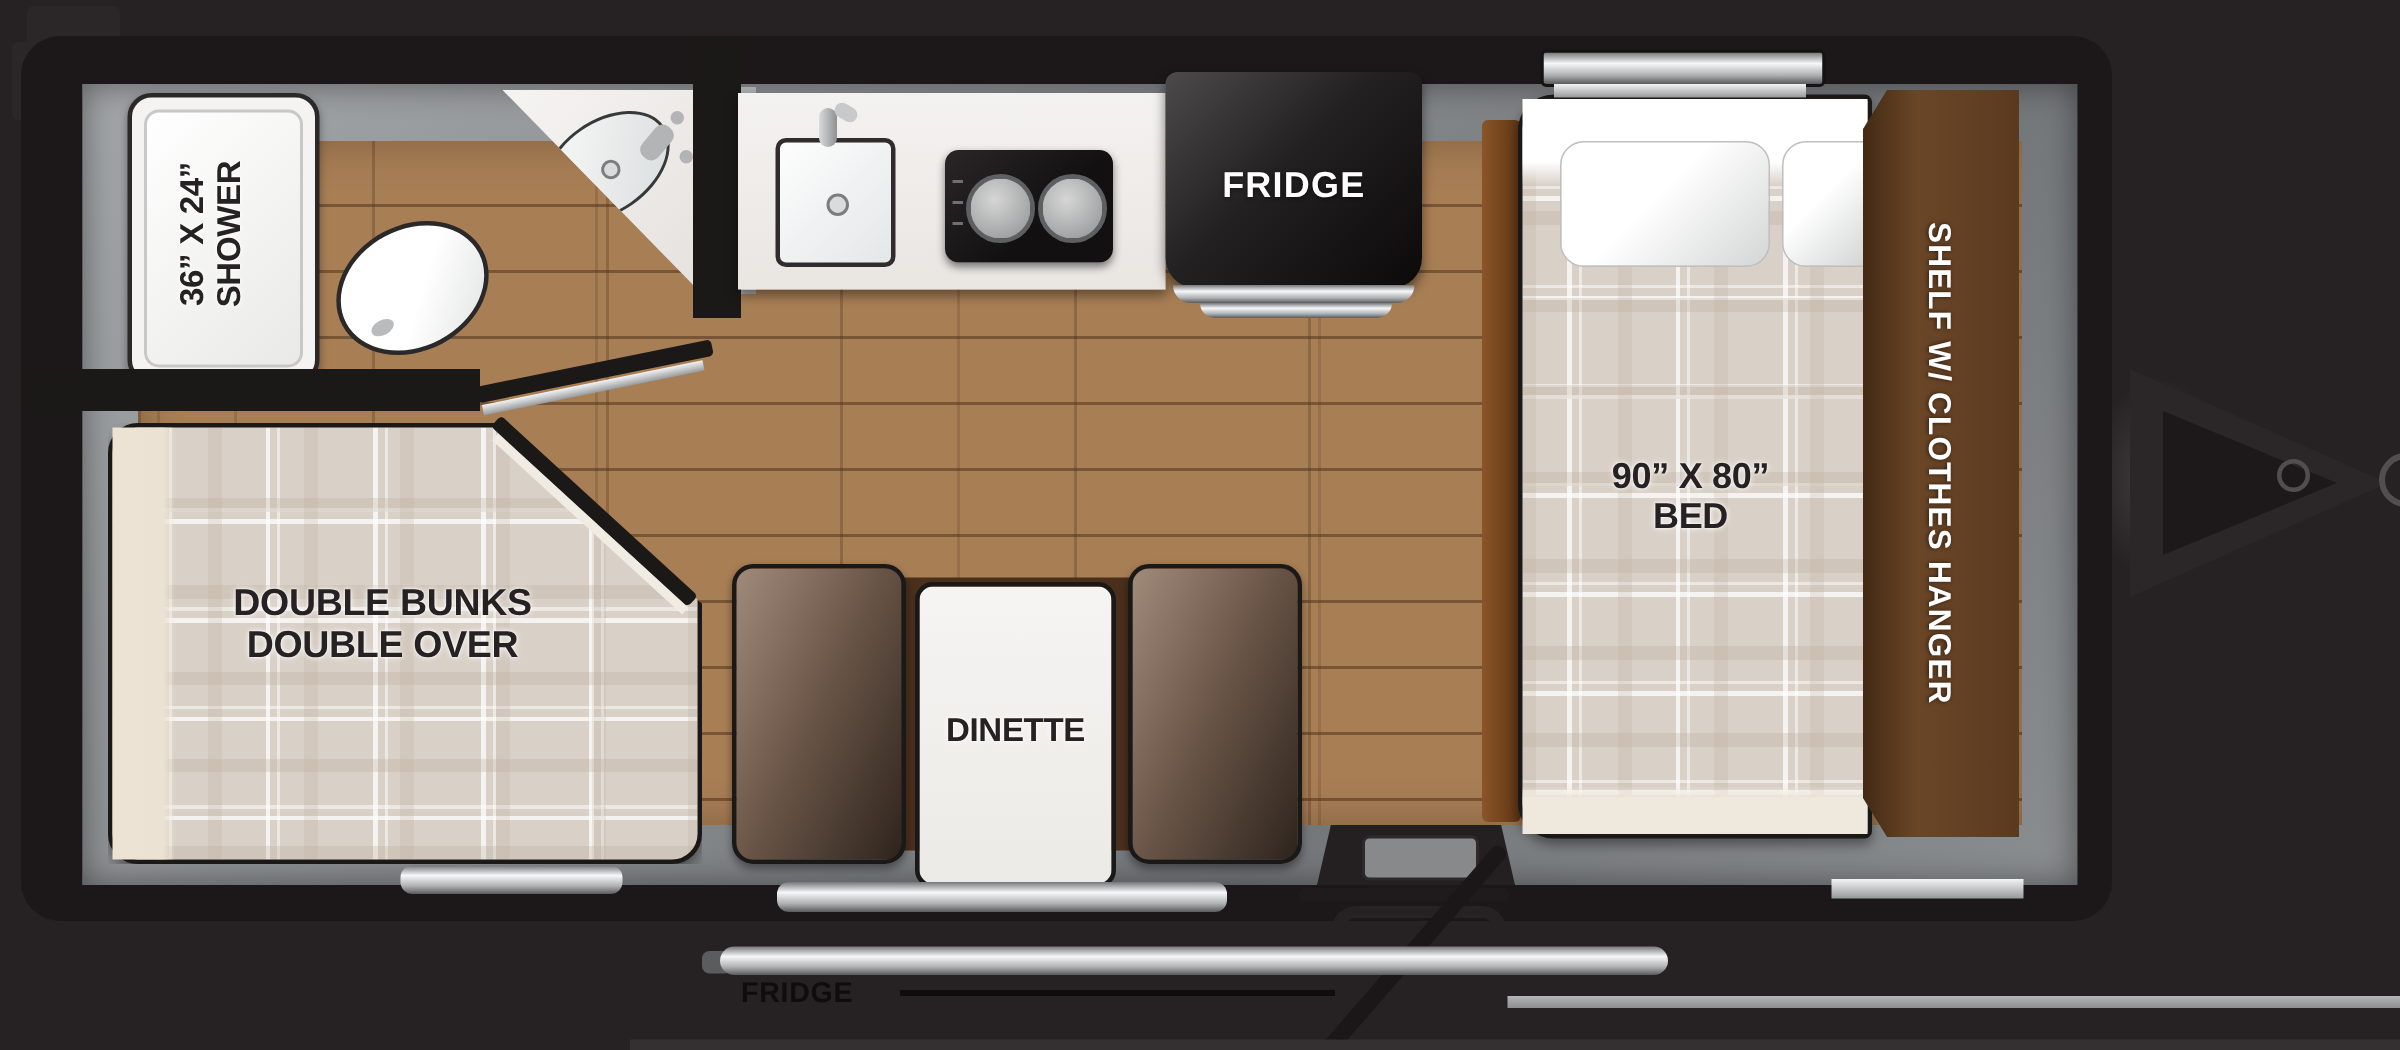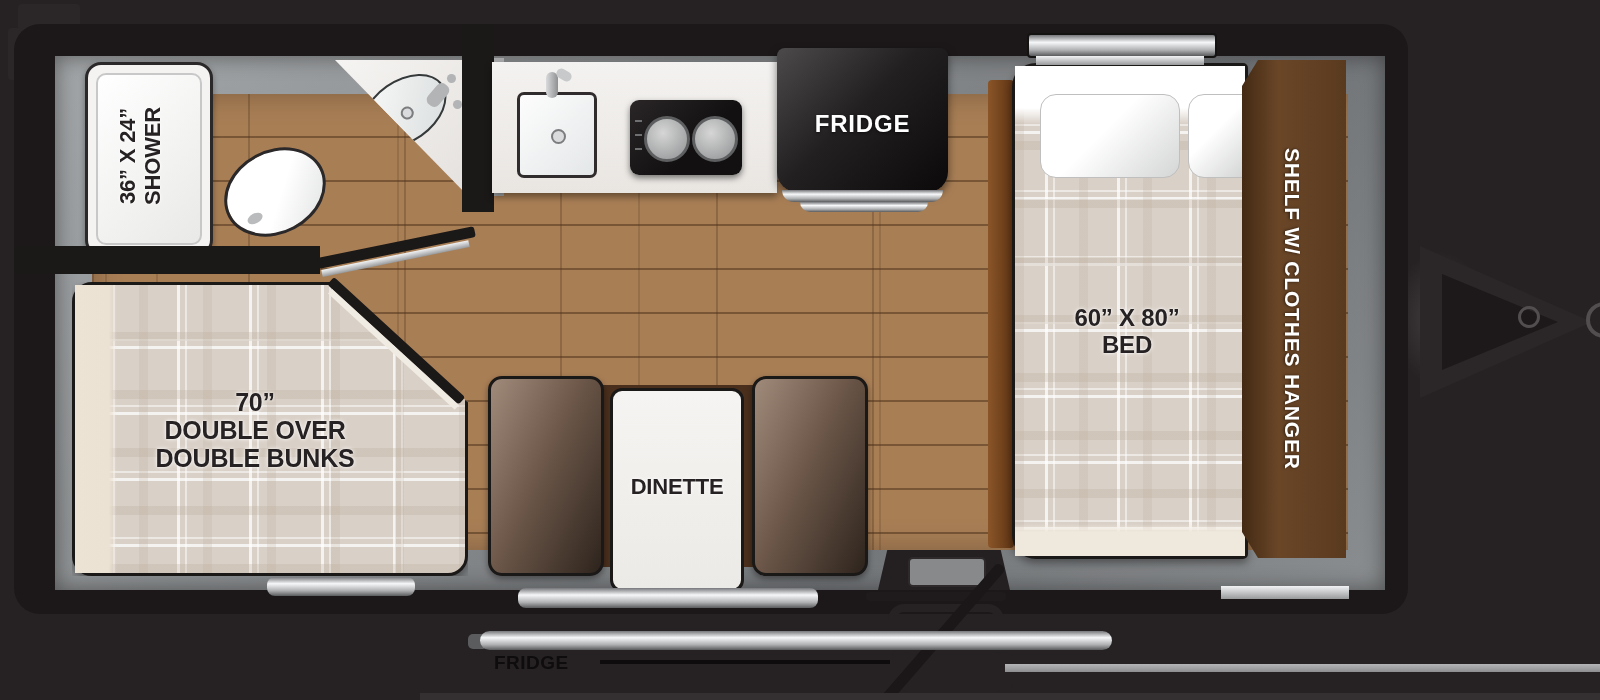--- a/index.html
+++ b/index.html
@@ -134,43 +134,42 @@
   <div class="abs silver" style="left:782px;top:190px;width:161px;height:12px;border-radius:0 0 14px 14px;"></div>
   <div class="abs silver" style="left:800px;top:202px;width:128px;height:10px;border-radius:0 0 12px 12px;"></div>
 
   <div class="abs bunk plaid" style="left:72px;top:282px;width:390px;height:288px;">
     <div class="abs" style="left:0;top:0;bottom:0;width:42px;background:linear-gradient(90deg,#ede3d5,#ece2d4 80%,rgba(236,226,212,0));"></div>
   </div>
   <div class="abs" style="left:334px;top:277px;width:178px;height:10px;background:#1b1818;border-radius:3px;transform:rotate(42.5deg);transform-origin:left top;"></div>
   <div class="abs" style="left:332px;top:289px;width:172px;height:6px;background:#f0ece4;transform:rotate(42.5deg);transform-origin:left top;"></div>
   <div class="abs" style="left:115px;top:388px;width:280px;">
     <div class="lbl" style="font-size:25px;">
-      <div>70”</div>
+      <div>DOUBLE BUNKS</div>
       <div>DOUBLE OVER</div>
-      <div>DOUBLE BUNKS</div>
     </div>
   </div>
 
   <div class="abs brown-strip" style="left:596px;top:385px;width:160px;height:182px;"></div>
   <div class="abs bench" style="left:488px;top:376px;width:110px;height:194px;"></div>
   <div class="abs bench" style="left:752px;top:376px;width:110px;height:194px;"></div>
   <div class="abs table" style="left:610px;top:372px;width:128px;height:198px;margin-top:16px;">
     <div class="lbl" style="position:absolute;left:-20px;right:-20px;top:84px;font-size:22px;">DINETTE</div>
   </div>
 
   <div class="abs headboard" style="left:988px;top:80px;width:26px;height:468px;"></div>
   <div class="abs bed plaid" style="left:1012px;top:63px;width:230px;height:490px;">
     <div class="abs" style="left:0;right:0;top:0;height:58px;background:linear-gradient(180deg,#ffffff 42px,rgba(255,255,255,0));"></div>
     <div class="abs" style="left:0;right:0;bottom:0;height:32px;background:linear-gradient(0deg,#efe8dc 24px,rgba(239,232,220,0));"></div>
   </div>
   <div class="abs pillow" style="left:1040px;top:94px;width:138px;height:82px;"></div>
   <div class="abs pillow" style="left:1188px;top:94px;width:54px;height:82px;border-radius:16px 0 0 16px;"></div>
   <div class="abs" style="left:1032px;top:305px;width:190px;">
     <div class="lbl" style="font-size:24px;">
-      <div>60” X 80”</div>
+      <div>90” X 80”</div>
       <div>BED</div>
     </div>
   </div>
 
   <div class="abs shelf" style="left:1242px;top:60px;width:104px;height:498px;">
     <div class="lbl-light vert" style="position:absolute;left:38px;top:0;height:100%;display:flex;align-items:center;justify-content:center;font-size:21px;">SHELF W/ CLOTHES HANGER</div>
   </div>
 
   <div class="abs silver" style="left:1027px;top:33px;width:186px;height:21px;border:2px solid #151212;border-radius:4px;"></div>
   <div class="abs silver-flat" style="left:1036px;top:56px;width:168px;height:9px;"></div>

